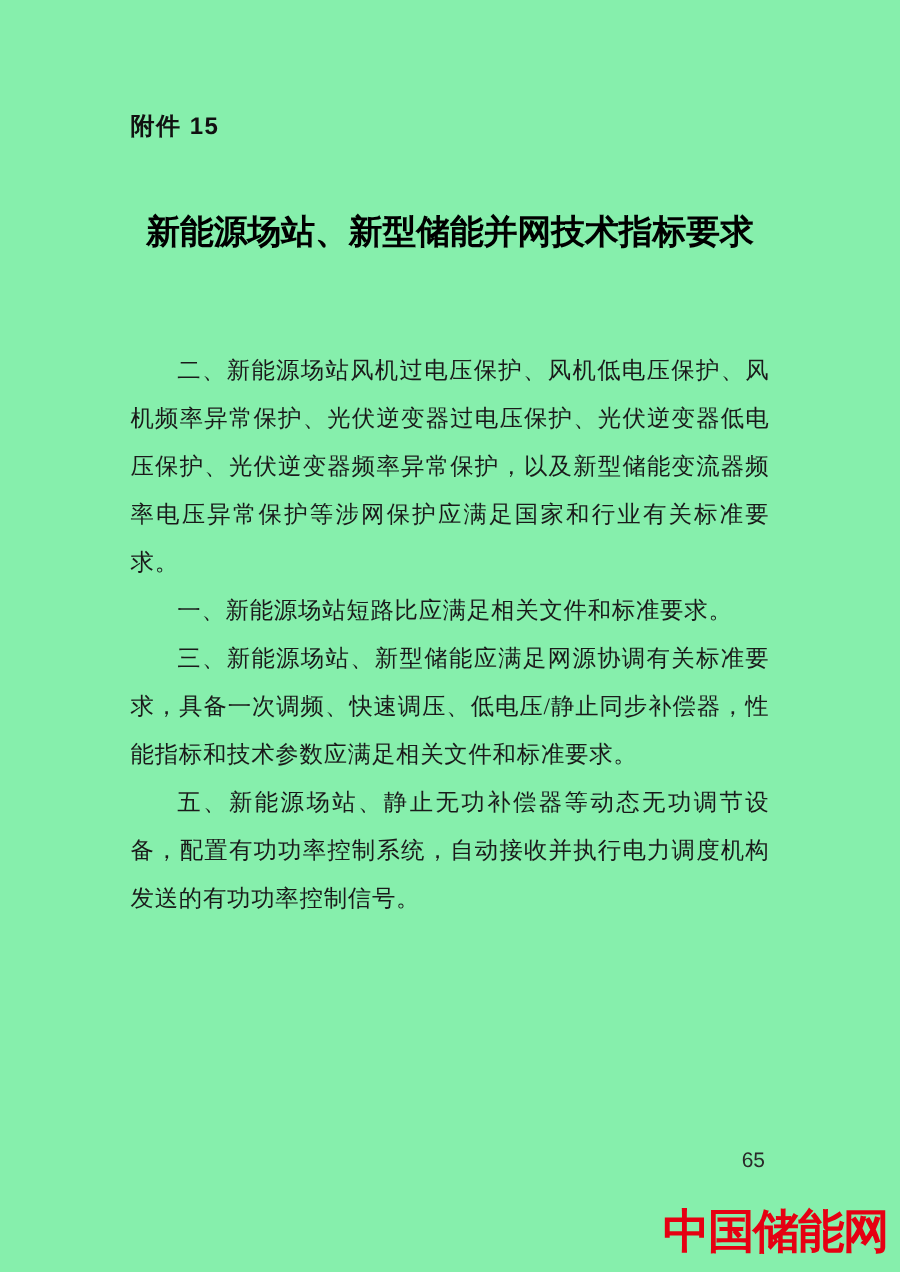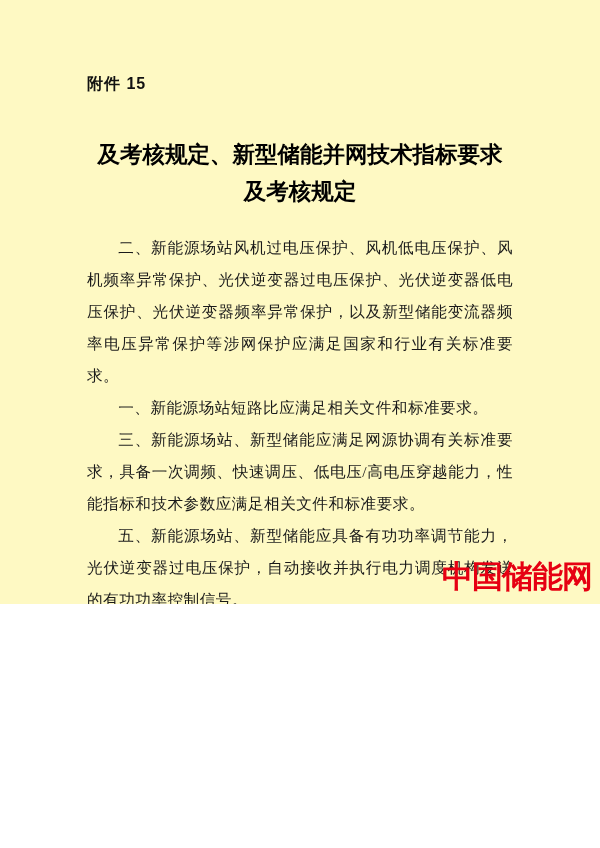--- a/index.html
+++ b/index.html
@@ -3,22 +3,22 @@
 <meta charset="utf-8">
 <style>
   html, body {
     margin: 0;
     padding: 0;
     background: #ffffff;
   }
   .page {
     position: relative;
     width: 600px;
-    height: 604px;
-    background: #fef9c3;
+    height: 848px;
+    background: #86efac;
     overflow: hidden;
     font-family: "Liberation Serif", "DejaVu Serif", serif;
     color: #1a1a1a;
     box-sizing: border-box;
   }
   .attachment-label {
     position: absolute;
     left: 87px;
     top: 74px;
     font-family: "Liberation Sans", "DejaVu Sans", sans-serif;
@@ -90,29 +90,28 @@
   }
 </style>
 </head>
 <body>
 
 <div class="page">
 
   <div class="attachment-label">附件 15</div>
 
   <h1 class="doc-title">
-    <span>及考核规定、新型储能并网技术指标要求</span><br>
-    <span>及考核规定</span>
+    <span>新能源场站、新型储能并网技术指标要求</span><br>
   </h1>
 
   <div class="doc-body">
     <p>二、新能源场站风机过电压保护、风机低电压保护、风机频率异常保护、光伏逆变器过电压保护、光伏逆变器低电压保护、光伏逆变器频率异常保护，以及新型储能变流器频率电压异常保护等涉网保护应满足国家和行业有关标准要求。</p>
     <p>一、新能源场站短路比应满足相关文件和标准要求。</p>
-    <p>三、新能源场站、新型储能应满足网源协调有关标准要求，具备一次调频、快速调压、低电压/高电压穿越能力，性能指标和技术参数应满足相关文件和标准要求。</p>
-    <p>五、新能源场站、新型储能应具备有功功率调节能力，光伏逆变器过电压保护，自动接收并执行电力调度机构发送的有功功率控制信号。</p>
+    <p>三、新能源场站、新型储能应满足网源协调有关标准要求，具备一次调频、快速调压、低电压/静止同步补偿器，性能指标和技术参数应满足相关文件和标准要求。</p>
+    <p>五、新能源场站、静止无功补偿器等动态无功调节设备，配置有功功率控制系统，自动接收并执行电力调度机构发送的有功功率控制信号。</p>
   </div>
 
   <div class="page-number">65</div>
 
   <div class="site-logo">
     <span class="logo-chinese" style="color: rgb(230, 0, 18);">中国储能网</span>
   </div>
 
 </div>
 

